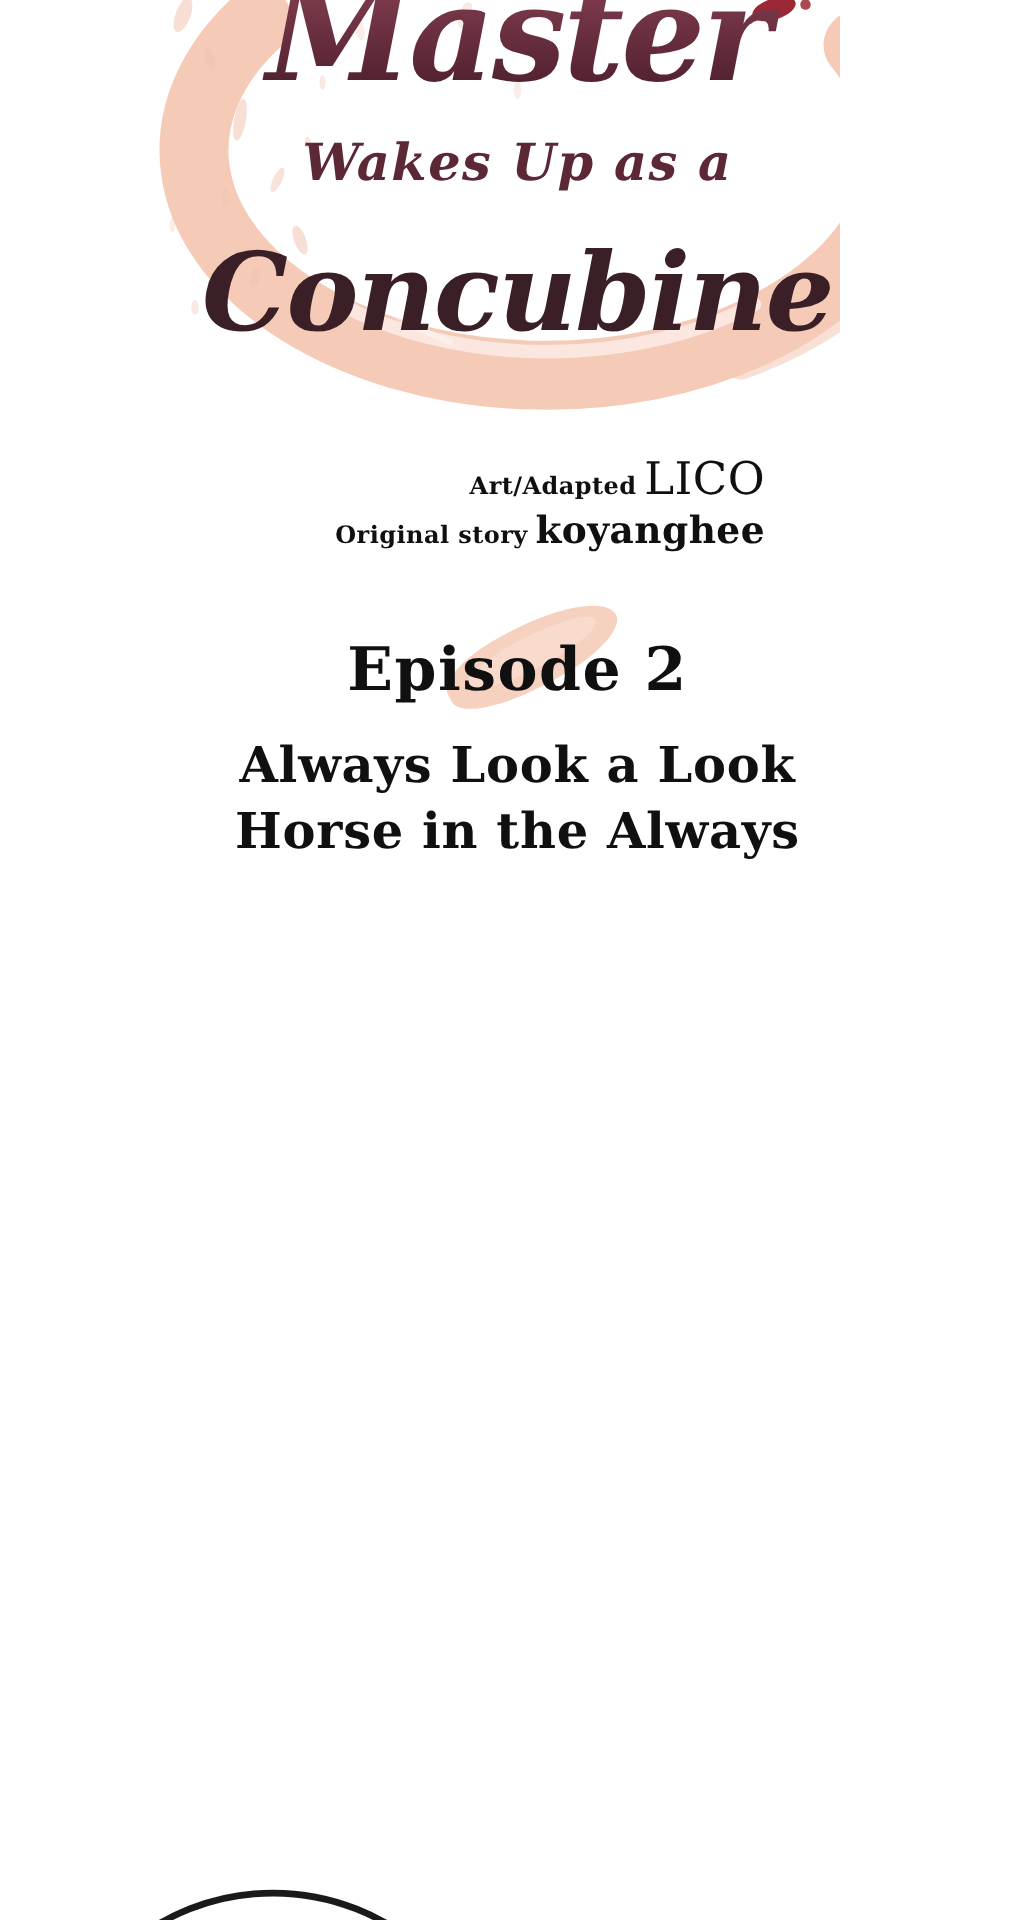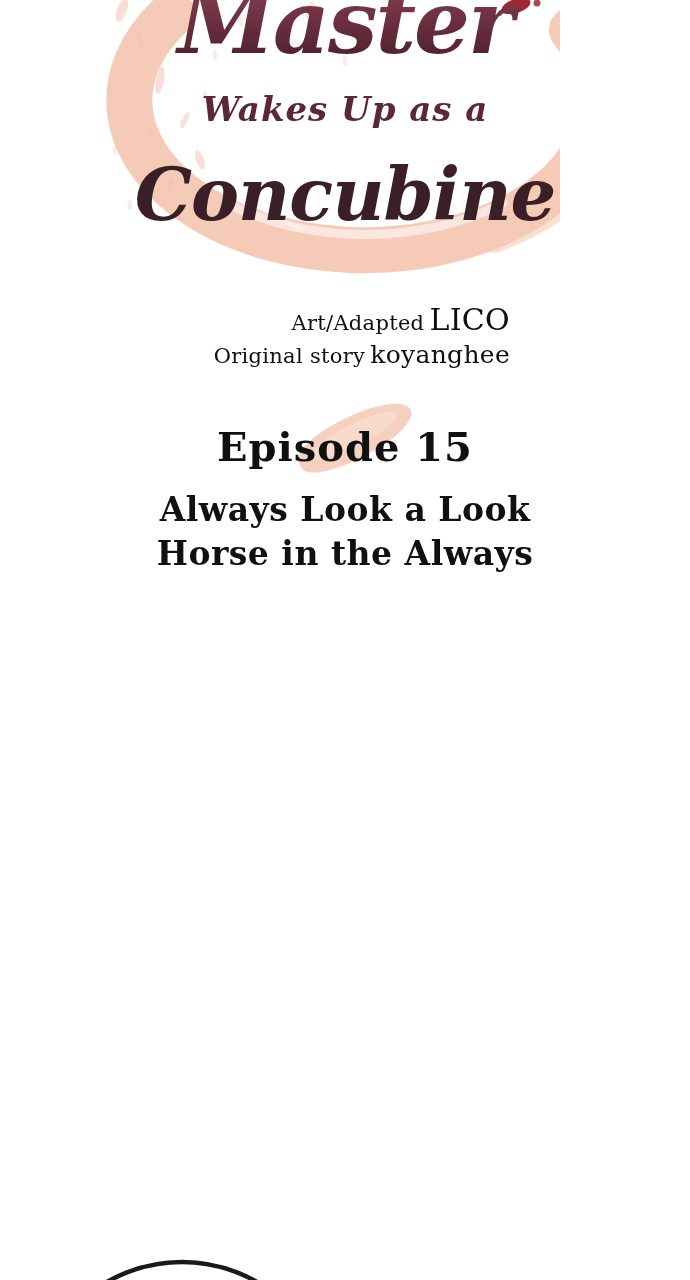--- a/index.html
+++ b/index.html
@@ -38,23 +38,23 @@
     background:linear-gradient(180deg,var(--title-top) 0%,var(--title-dark) 95%);
     -webkit-background-clip:text;background-clip:text;
     color:var(--title-dark);
     -webkit-text-fill-color:transparent;
   }
   .t-wakes{top:92px;font-size:34px;color:var(--wakes-color);letter-spacing:1px;}
   .t-concubine{top:124px;font-size:72px;color:var(--concubine-color);letter-spacing:-1px;margin-top:35px;}
   
   .credits{position:absolute;top:305px;right:50px;text-align:right;color:var(--text-black);}
   .credit-line{line-height:30px;white-space:nowrap;}
-  .credit-label{font-size:21px;letter-spacing:.3px;}
+  .credit-label{font-size:16px;letter-spacing:.3px;font-weight:bold;}
   .credit-name{font-size:26px;letter-spacing:.3px;}
-  .credit-name.bold{font-weight:400;font-size:25px;}
+  .credit-name.bold{font-weight:700;font-size:25px;}
   .credit-name.caps{font-size:30px;}
   
   .episode-brush{
     position:absolute;left:293px;top:416px;width:124px;height:42px;
     background:var(--brush);border-radius:50% 60% 55% 50%;
     transform:rotate(-27deg);opacity:.85;
   }
   .episode-brush:after{
     content:"";position:absolute;left:14px;top:8px;width:96px;height:22px;
     background:var(--brush-light);border-radius:50%;opacity:.7;
@@ -113,21 +113,21 @@
       <span class="credit-name caps">LICO</span>
     </div>
     <div class="credit-line">
       <span class="credit-label">Original story</span>
       <span class="credit-name bold">koyanghee</span>
     </div>
   </div>
 
   <div class="episode-brush"></div>
   <div class="episode-header">
-    <div class="episode-number">Episode 15</div>
+    <div class="episode-number">Episode 2</div>
     <div class="episode-title">
       <div>Always Look a Look</div>
       <div>Horse in the Always</div>
     </div>
   </div>
 
   <svg class="bubble-svg" viewBox="0 0 690 45" aria-hidden="true">
     <circle class="bubble-circle" cx="182" cy="178" r="151"></circle>
   </svg>
 

